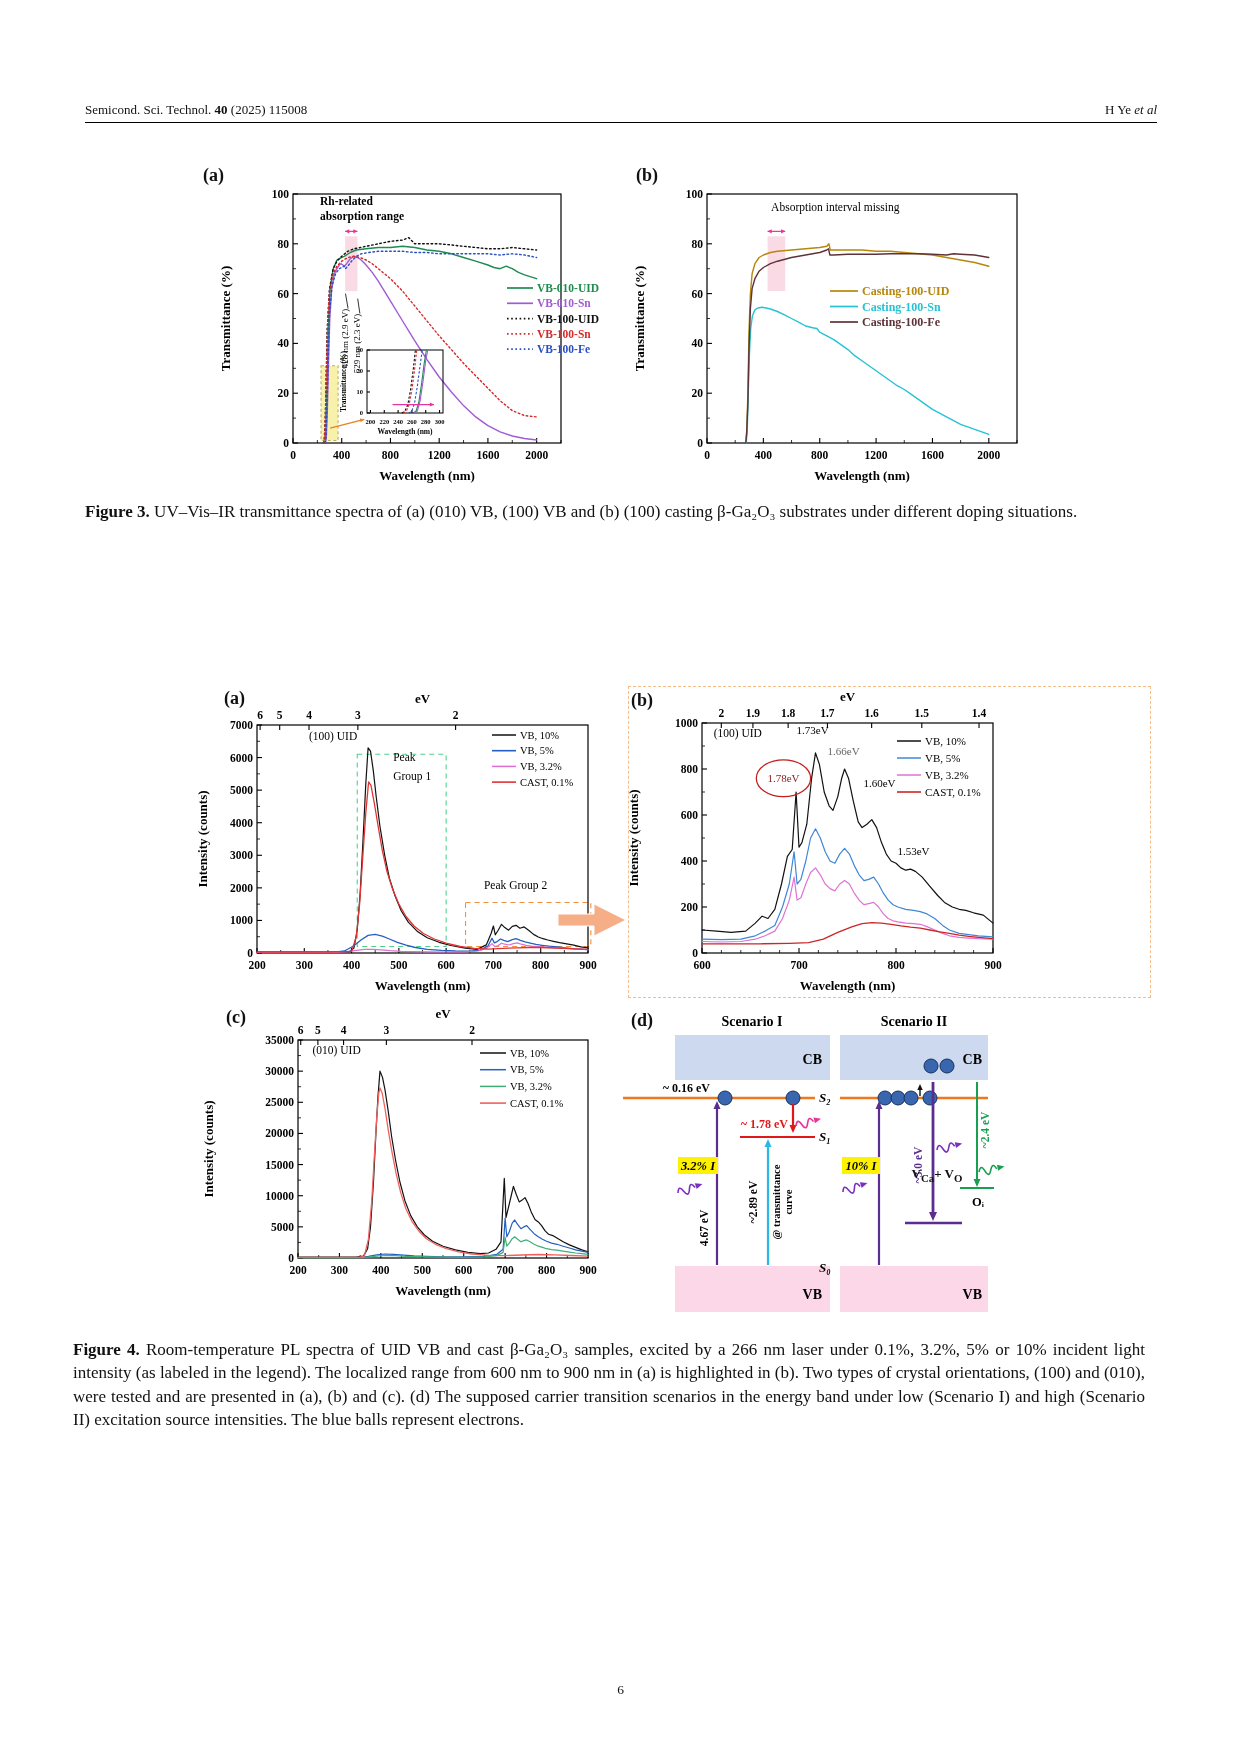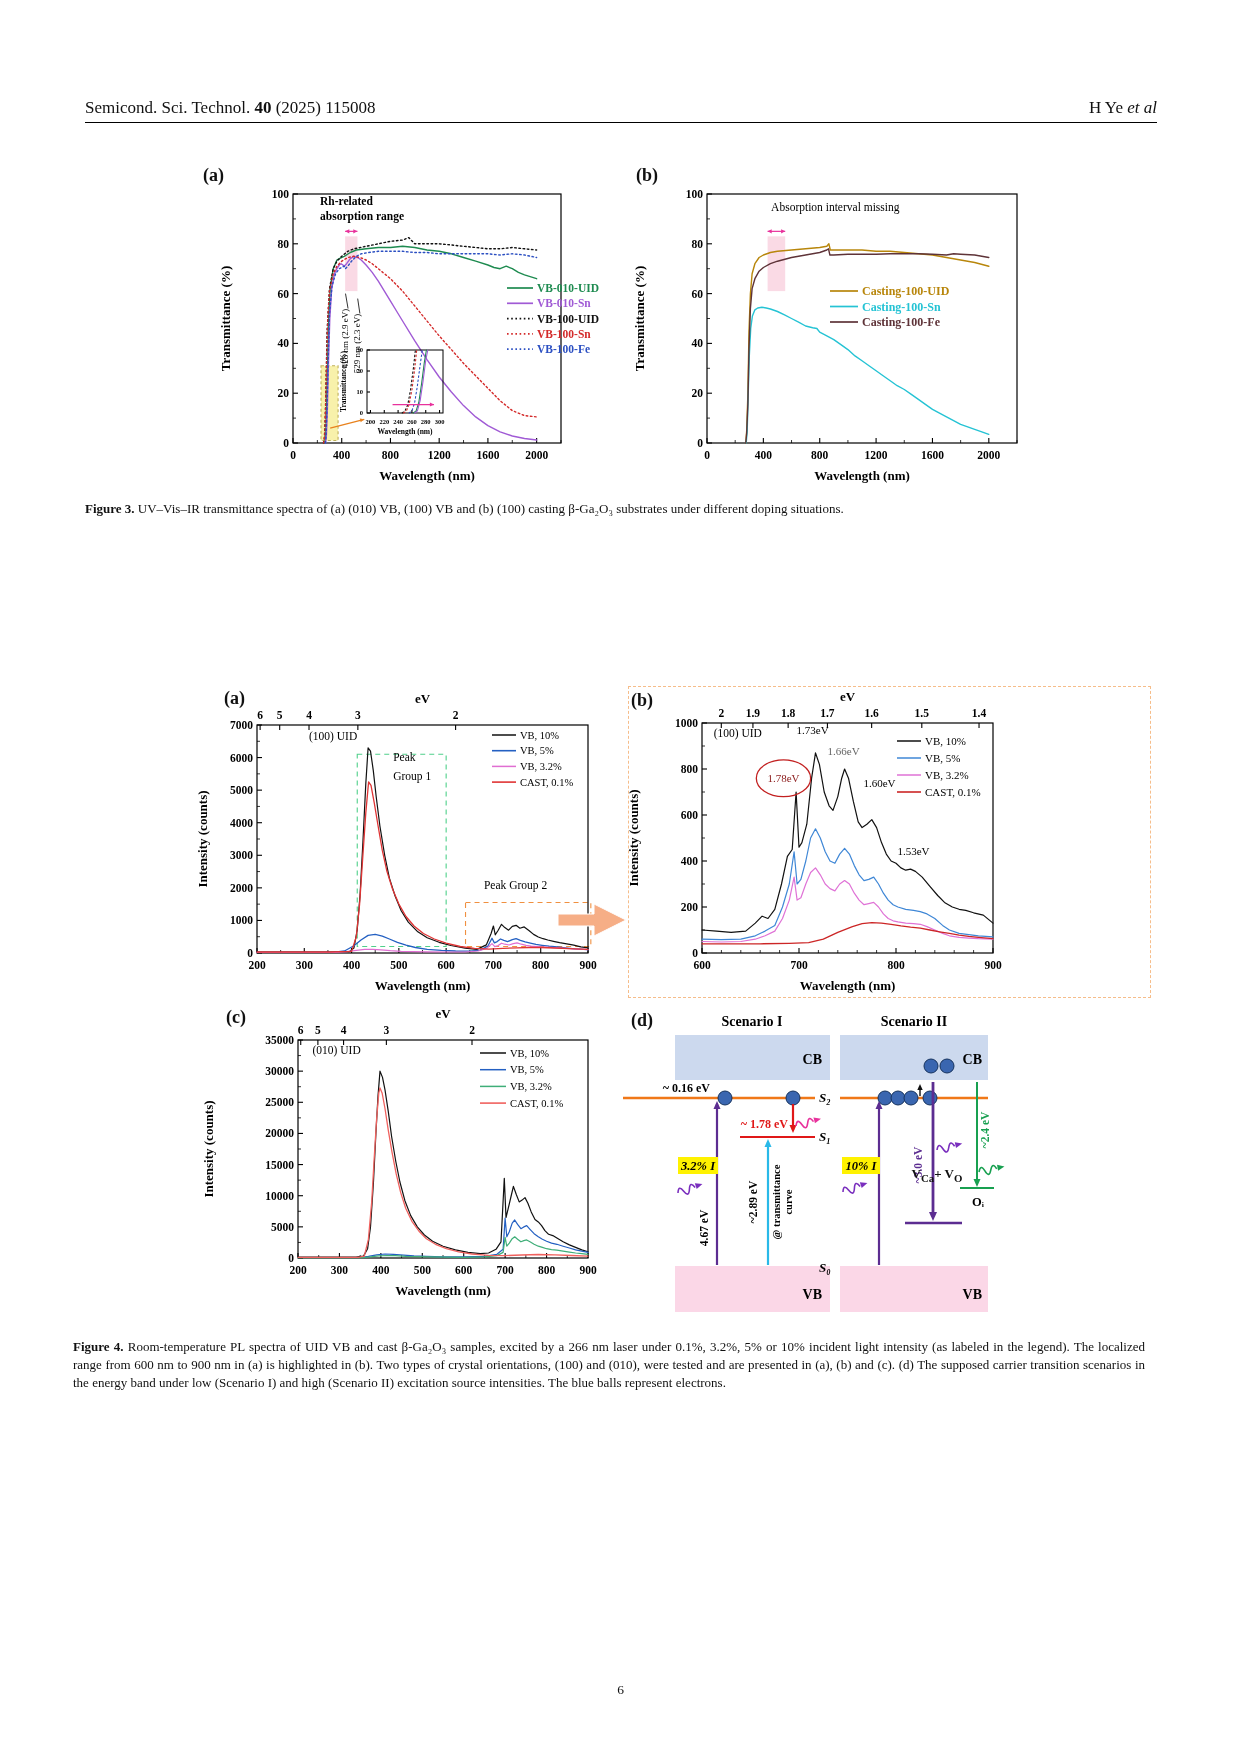--- a/index.html
+++ b/index.html
@@ -1,21 +1,21 @@
 <!DOCTYPE html>
 <html><head>
 <meta charset="utf-8">
 <style>
   html,body{margin:0;padding:0;background:#888;}
   .page{position:relative;width:1241px;height:1754px;background:#ffffff;margin:0 auto;
         font-family:"Liberation Serif","DejaVu Serif",serif;color:#111;overflow:hidden;}
   .hdr{position:absolute;left:85px;top:92px;width:1072px;height:26px;
-       border-bottom:1.4px solid #000;font-size:17px;display:flex;justify-content:space-between;align-items:flex-end;padding-bottom:4px;}
+       border-bottom:1.4px solid #000;font-size:13px;display:flex;justify-content:space-between;align-items:flex-end;padding-bottom:4px;}
   .plabel{position:absolute;font-weight:bold;font-size:18px;}
-  .caption{position:absolute;font-size:13px;line-height:1.38;text-align:justify;}
+  .caption{position:absolute;font-size:17px;line-height:1.38;text-align:justify;}
   .cap-prefix{font-weight:bold;}
   svg.chart, svg.diagram{position:absolute;overflow:visible;}
   svg text{font-family:"Liberation Serif","DejaVu Serif",serif;}
   .dashframe{position:absolute;left:628px;top:686px;width:521px;height:310px;
              border:1.6px dashed #f6bd8a;}
   .vcavo{position:absolute;left:901px;top:1166px;width:72px;text-align:center;
          font-weight:bold;font-size:13px;}
   .footer{position:absolute;left:0;top:1682px;width:100%;text-align:center;font-size:13.5px;}
 </style>
 </head>

